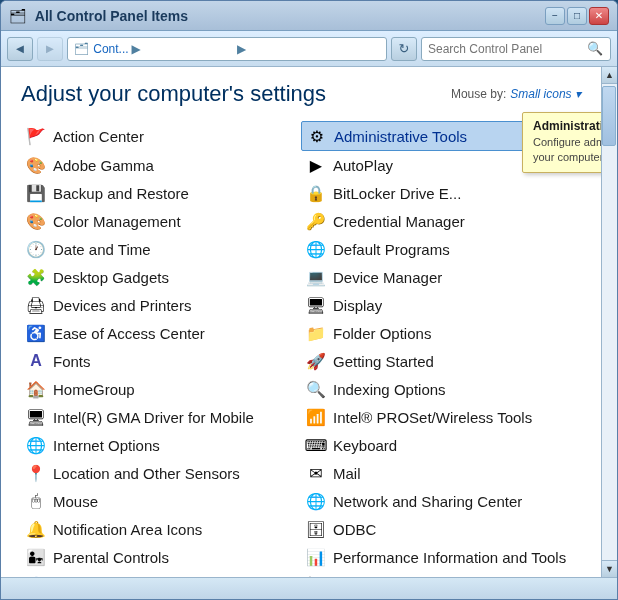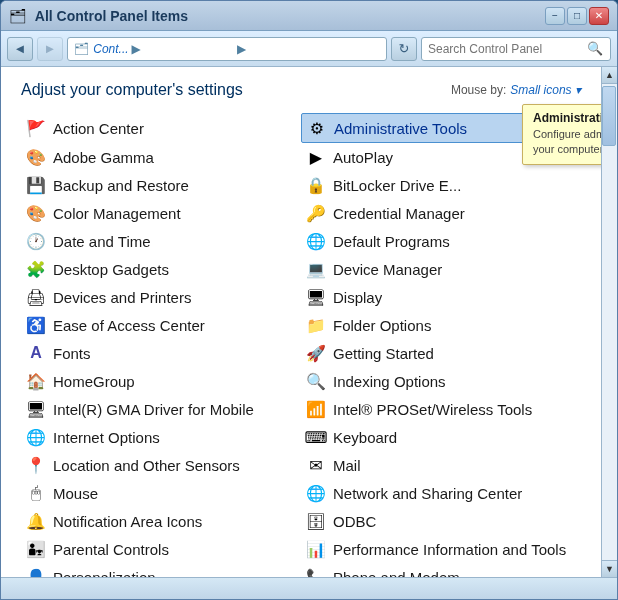--- a/index.html
+++ b/index.html
@@ -169,21 +169,21 @@
     }
 
     .panel-header {
       display: flex;
       align-items: center;
       justify-content: space-between;
       margin-bottom: 14px;
     }
 
     .panel-title {
-      font-size: 16px;
+      font-size: 22px;
       color: #003060;
       font-weight: 300;
     }
 
     .view-by {
       display: flex;
       align-items: center;
       gap: 4px;
       font-size: 12px;
       color: #555;
@@ -327,21 +327,21 @@
       <div class="title-btn">□</div>
       <div class="title-btn close">✕</div>
     </div>
   </div>
 
   <div class="nav-bar">
     <div class="nav-btn">◄</div>
     <div class="nav-btn disabled" style="opacity:0.4;">►</div>
     <div class="breadcrumb-bar">
       <span style="color:#5080a0; margin-right:4px;">🗂</span>
-      <span style="color:#1565c0; cursor:pointer;font-style:italic;">Cont...</span>
+      <span style="color:#1565c0; cursor:pointer;">Cont...</span>
       <span class="breadcrumb-arrow">▶</span>
       <span style="color:#1565c0; cursor:pointer;margin-top:47px;">All Control Pan...</span>
       <span class="breadcrumb-arrow">▶</span>
     </div>
     <div class="refresh-btn">↻</div>
     <div class="search-box">
       <input class="search-input" type="text" placeholder="Search Control Panel" style="">
       <span class="search-icon">🔍</span>
     </div>
   </div>

